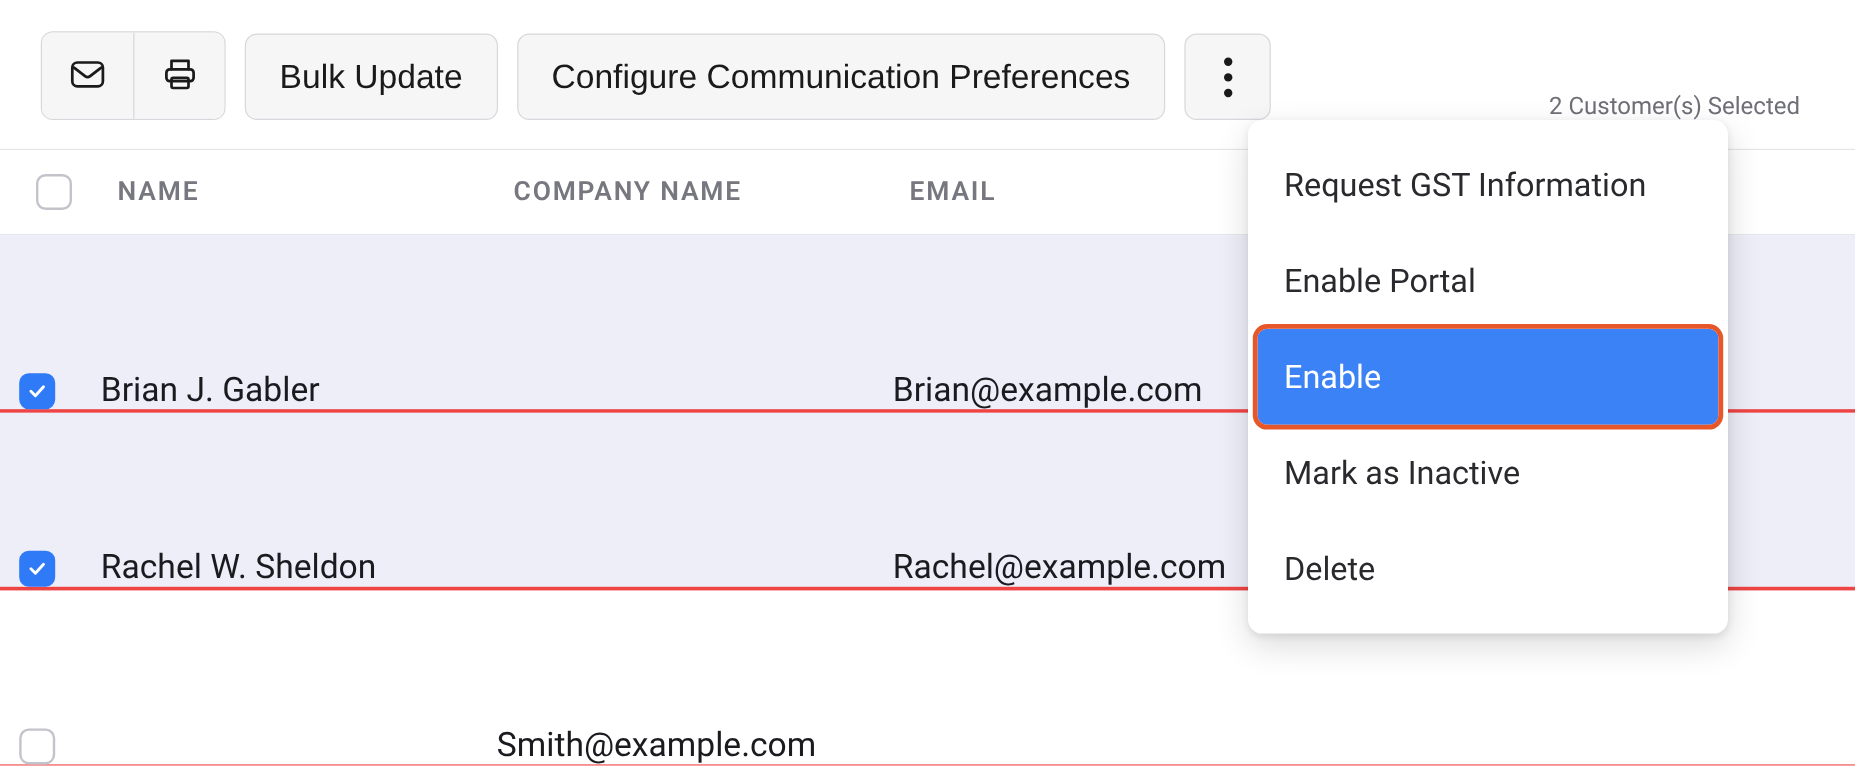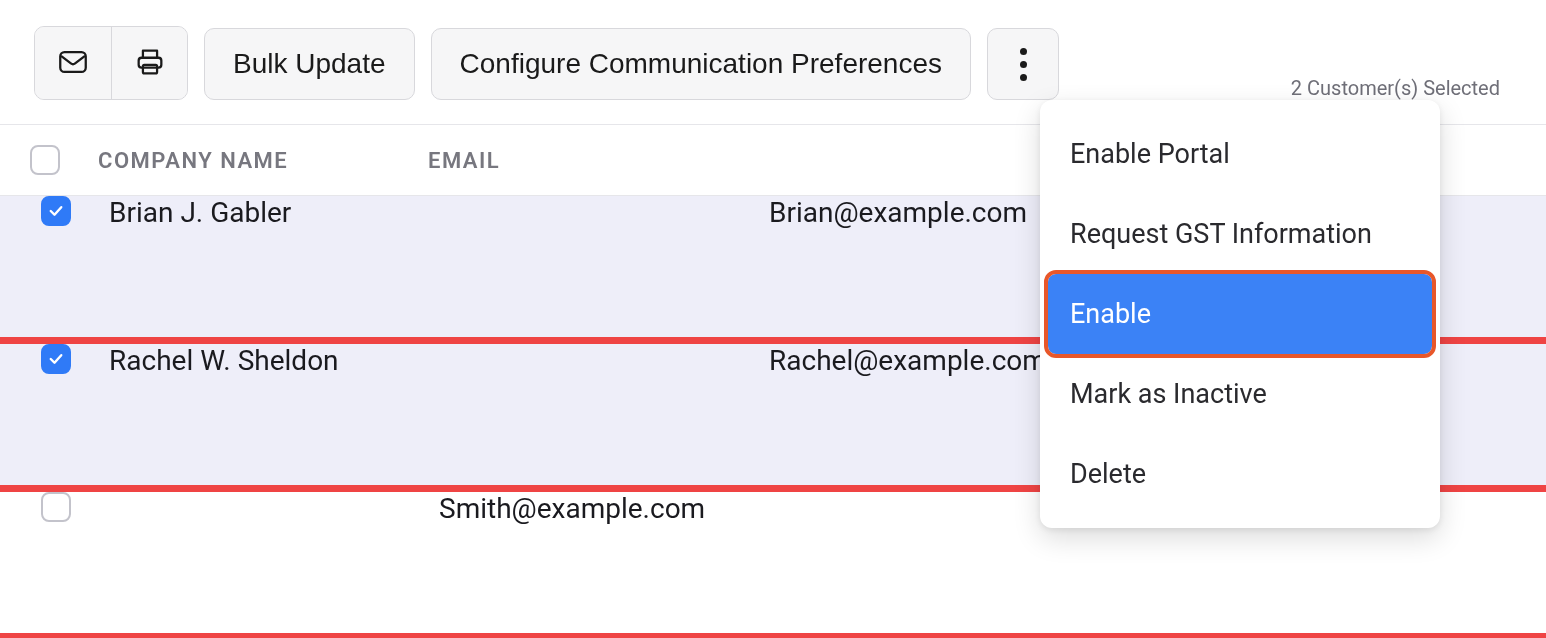--- a/index.html
+++ b/index.html
@@ -110,24 +110,24 @@
     justify-content: center;
   }
   .checkbox.checked {
     background: #2f7af7;
     border-color: #2f7af7;
   }
   .checkbox svg { display:block; }
 
   .row {
     display: flex;
-    align-items: flex-start;
-    padding: 0 41px;
+    align-items: flex-end;
+    padding: 0 16px;
     height: 148px;
-    border-bottom: 7px solid #ef4444;
+    border-bottom: 3px solid #ef4444;
     font-size: 28px;
     color: #2a2a2e;
   }
   .row.selected {
     background: #eeeef9;
   }
 
   .row .col-name { font-size: 28px; color:#1a1a1f; }
   .row .col-email { font-size: 28px; color:#1a1a1f; }
 
@@ -198,20 +198,21 @@
     </span>
   </button>
 
   <div class="selection-text">2 Customer(s) Selected</div>
 </div>
 
 <div class="table-header">
   <div class="col-check">
     <span class="checkbox"></span>
   </div>
+  <div class="col-name">Name</div>
   <div class="col-company">Company Name</div>
   <div class="col-email">Email</div>
 </div>
 
 <div class="row selected">
   <div class="col-check">
     <span class="checkbox checked">
       <svg width="18" height="18" viewBox="0 0 24 24" fill="none" stroke="#fff" stroke-width="3.2" stroke-linecap="round" stroke-linejoin="round">
           <polyline points="5 12 10 17 19 7"></polyline>
         </svg>
@@ -237,18 +238,18 @@
 
 <div class="row">
   <div class="col-check">
     <span class="checkbox"></span>
   </div>
   <div class="col-company"></div>
   <div class="col-email">Smith@example.com</div>
 </div>
 
 <div class="dropdown">
+  <div class="dropdown-item">Request GST Information</div>
   <div class="dropdown-item">Enable Portal</div>
-  <div class="dropdown-item">Request GST Information</div>
   <div class="dropdown-item highlighted">Enable</div>
   <div class="dropdown-item">Mark as Inactive</div>
   <div class="dropdown-item">Delete</div>
 </div>
 
 </body></html>

